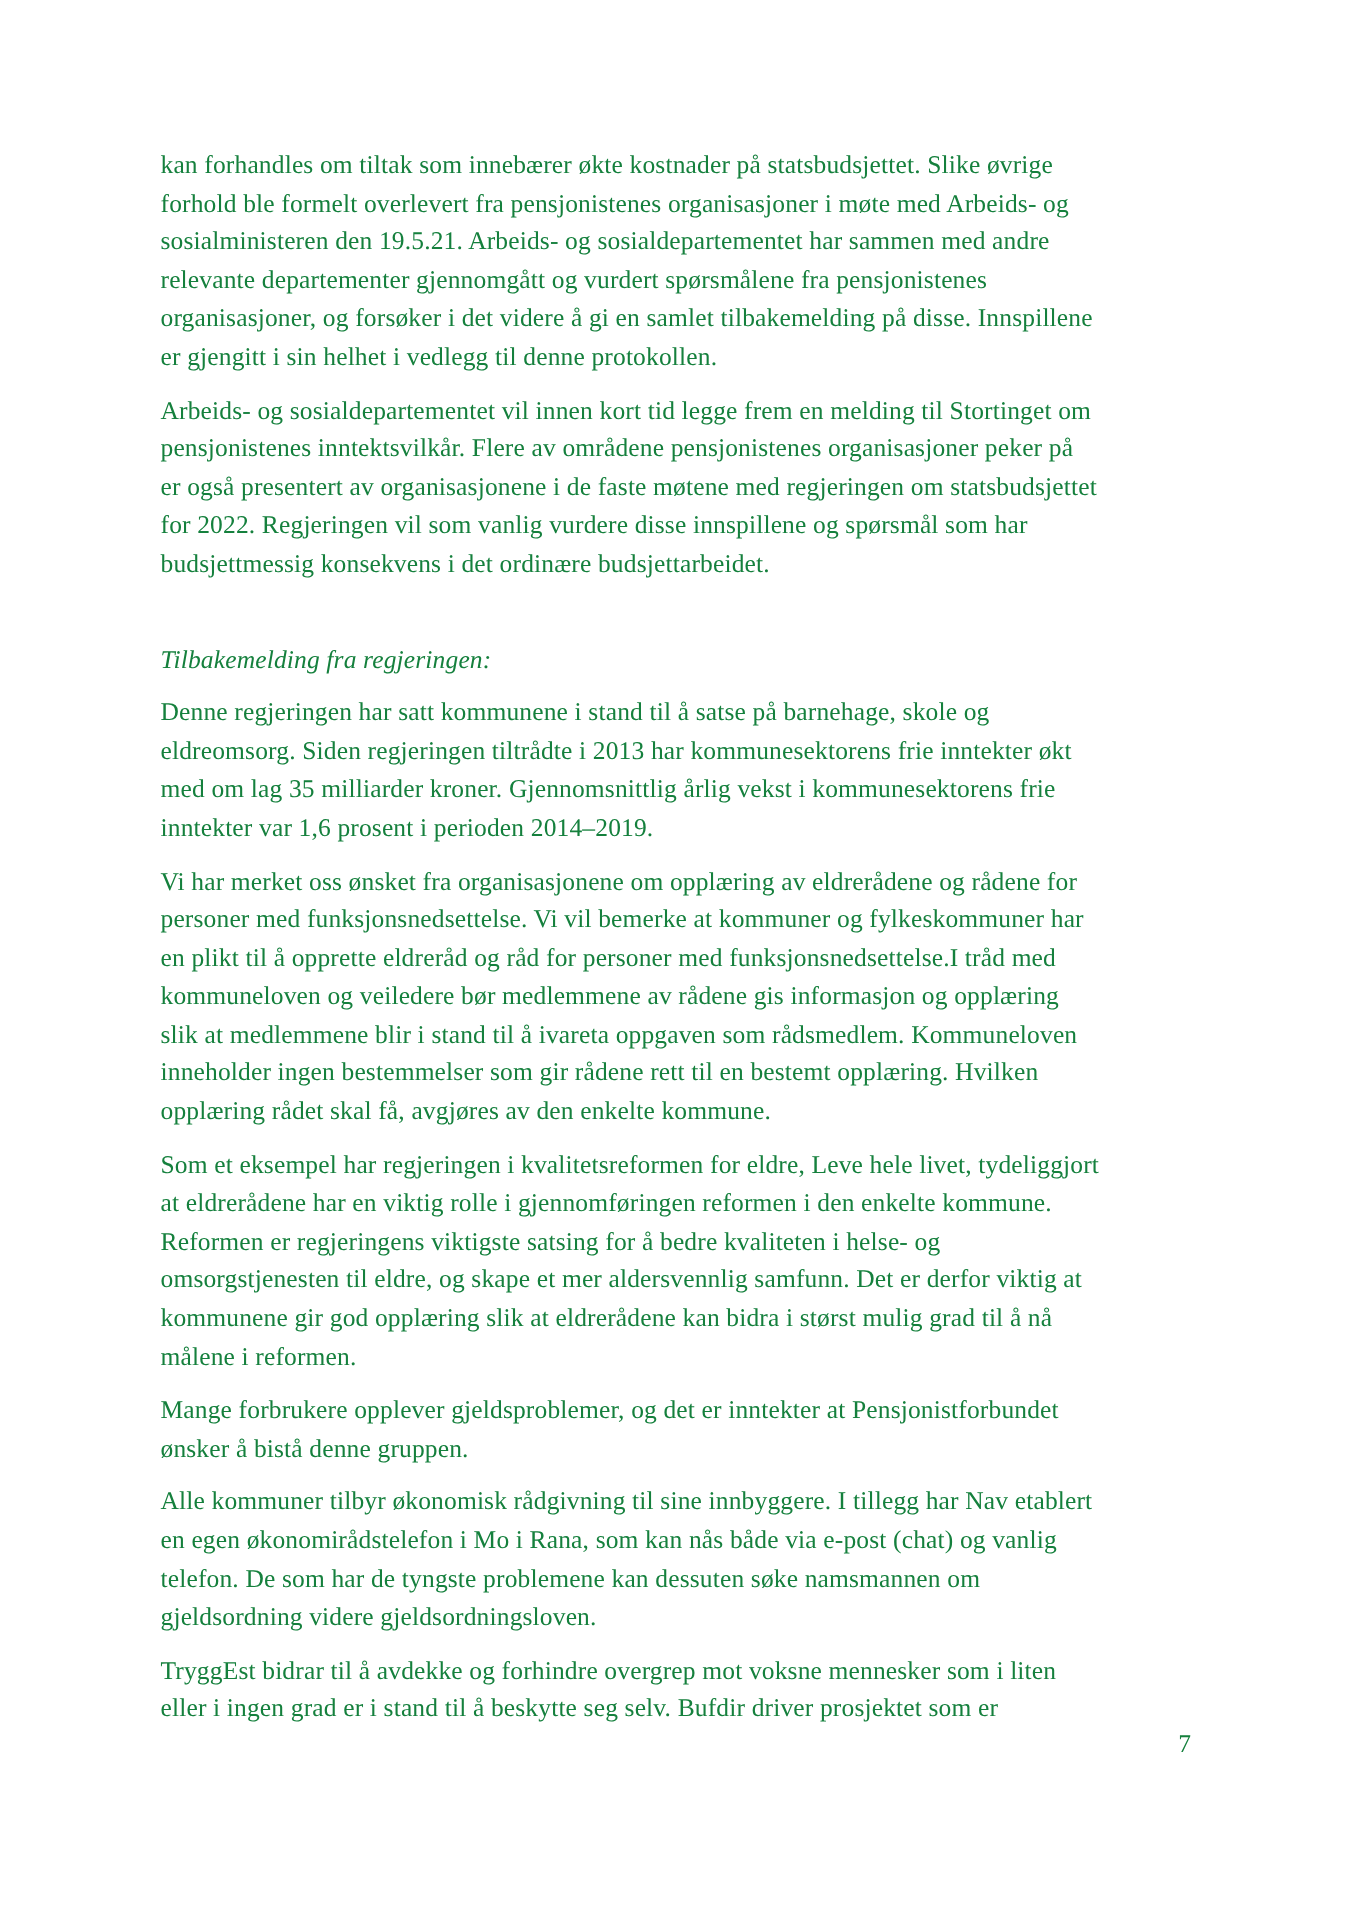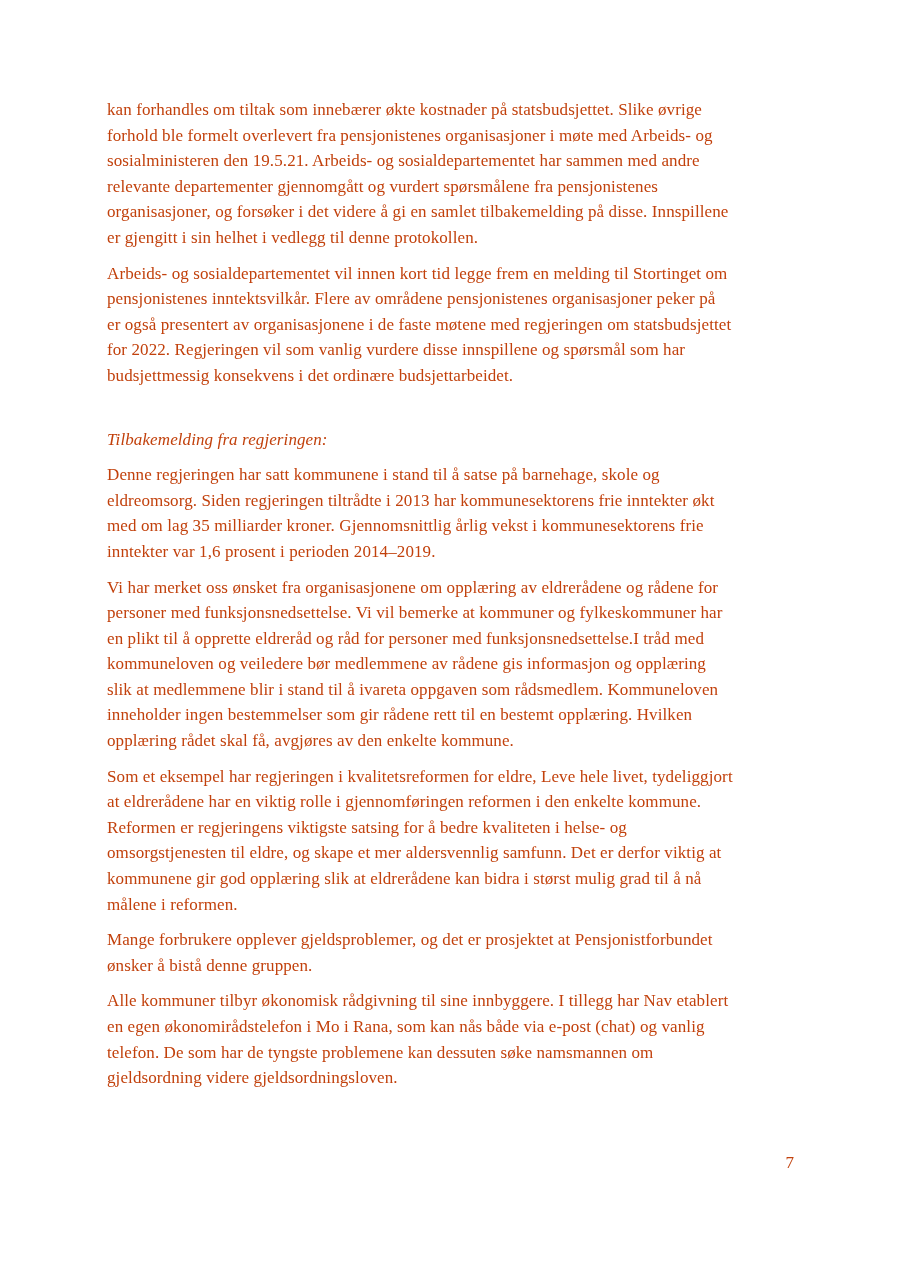--- a/index.html
+++ b/index.html
@@ -6,21 +6,21 @@
     margin: 0;
     padding: 0;
     background: #ffffff;
   }
   .page {
     position: relative;
     width: 900px;
     height: 1273px;
     background: #ffffff;
     font-family: "Liberation Serif", "DejaVu Serif", serif;
-    color: #c2410c;
+    color: #15803d;
     overflow: hidden;
   }
   .content {
     position: absolute;
     left: 107px;
     top: 97px;
     width: 745px;
   }
   .para {
     margin: 0 0 10px 0;
@@ -69,21 +69,23 @@
 kommuneloven og veiledere bør medlemmene av rådene gis informasjon og opplæring
 slik at medlemmene blir i stand til å ivareta oppgaven som rådsmedlem. Kommuneloven
 inneholder ingen bestemmelser som gir rådene rett til en bestemt opplæring. Hvilken
 opplæring rådet skal få, avgjøres av den enkelte kommune.</p>
     <p class="para">Som et eksempel har regjeringen i kvalitetsreformen for eldre, Leve hele livet, tydeliggjort
 at eldrerådene har en viktig rolle i gjennomføringen reformen i den enkelte kommune.
 Reformen er regjeringens viktigste satsing for å bedre kvaliteten i helse- og
 omsorgstjenesten til eldre, og skape et mer aldersvennlig samfunn. Det er derfor viktig at
 kommunene gir god opplæring slik at eldrerådene kan bidra i størst mulig grad til å nå
 målene i reformen.</p>
-    <p class="para">Mange forbrukere opplever gjeldsproblemer, og det er prosjektet at Pensjonistforbundet
+    <p class="para">Mange forbrukere opplever gjeldsproblemer, og det er inntekter at Pensjonistforbundet
 ønsker å bistå denne gruppen.</p>
     <p class="para">Alle kommuner tilbyr økonomisk rådgivning til sine innbyggere. I tillegg har Nav etablert
 en egen økonomirådstelefon i Mo i Rana, som kan nås både via e-post (chat) og vanlig
 telefon. De som har de tyngste problemene kan dessuten søke namsmannen om
 gjeldsordning videre gjeldsordningsloven.</p>
+    <p class="para">TryggEst bidrar til å avdekke og forhindre overgrep mot voksne mennesker som i liten
+eller i ingen grad er i stand til å beskytte seg selv. Bufdir driver prosjektet som er</p>
   </div>
   <div class="page-number">7</div>
 </div>
 
 </body></html>

